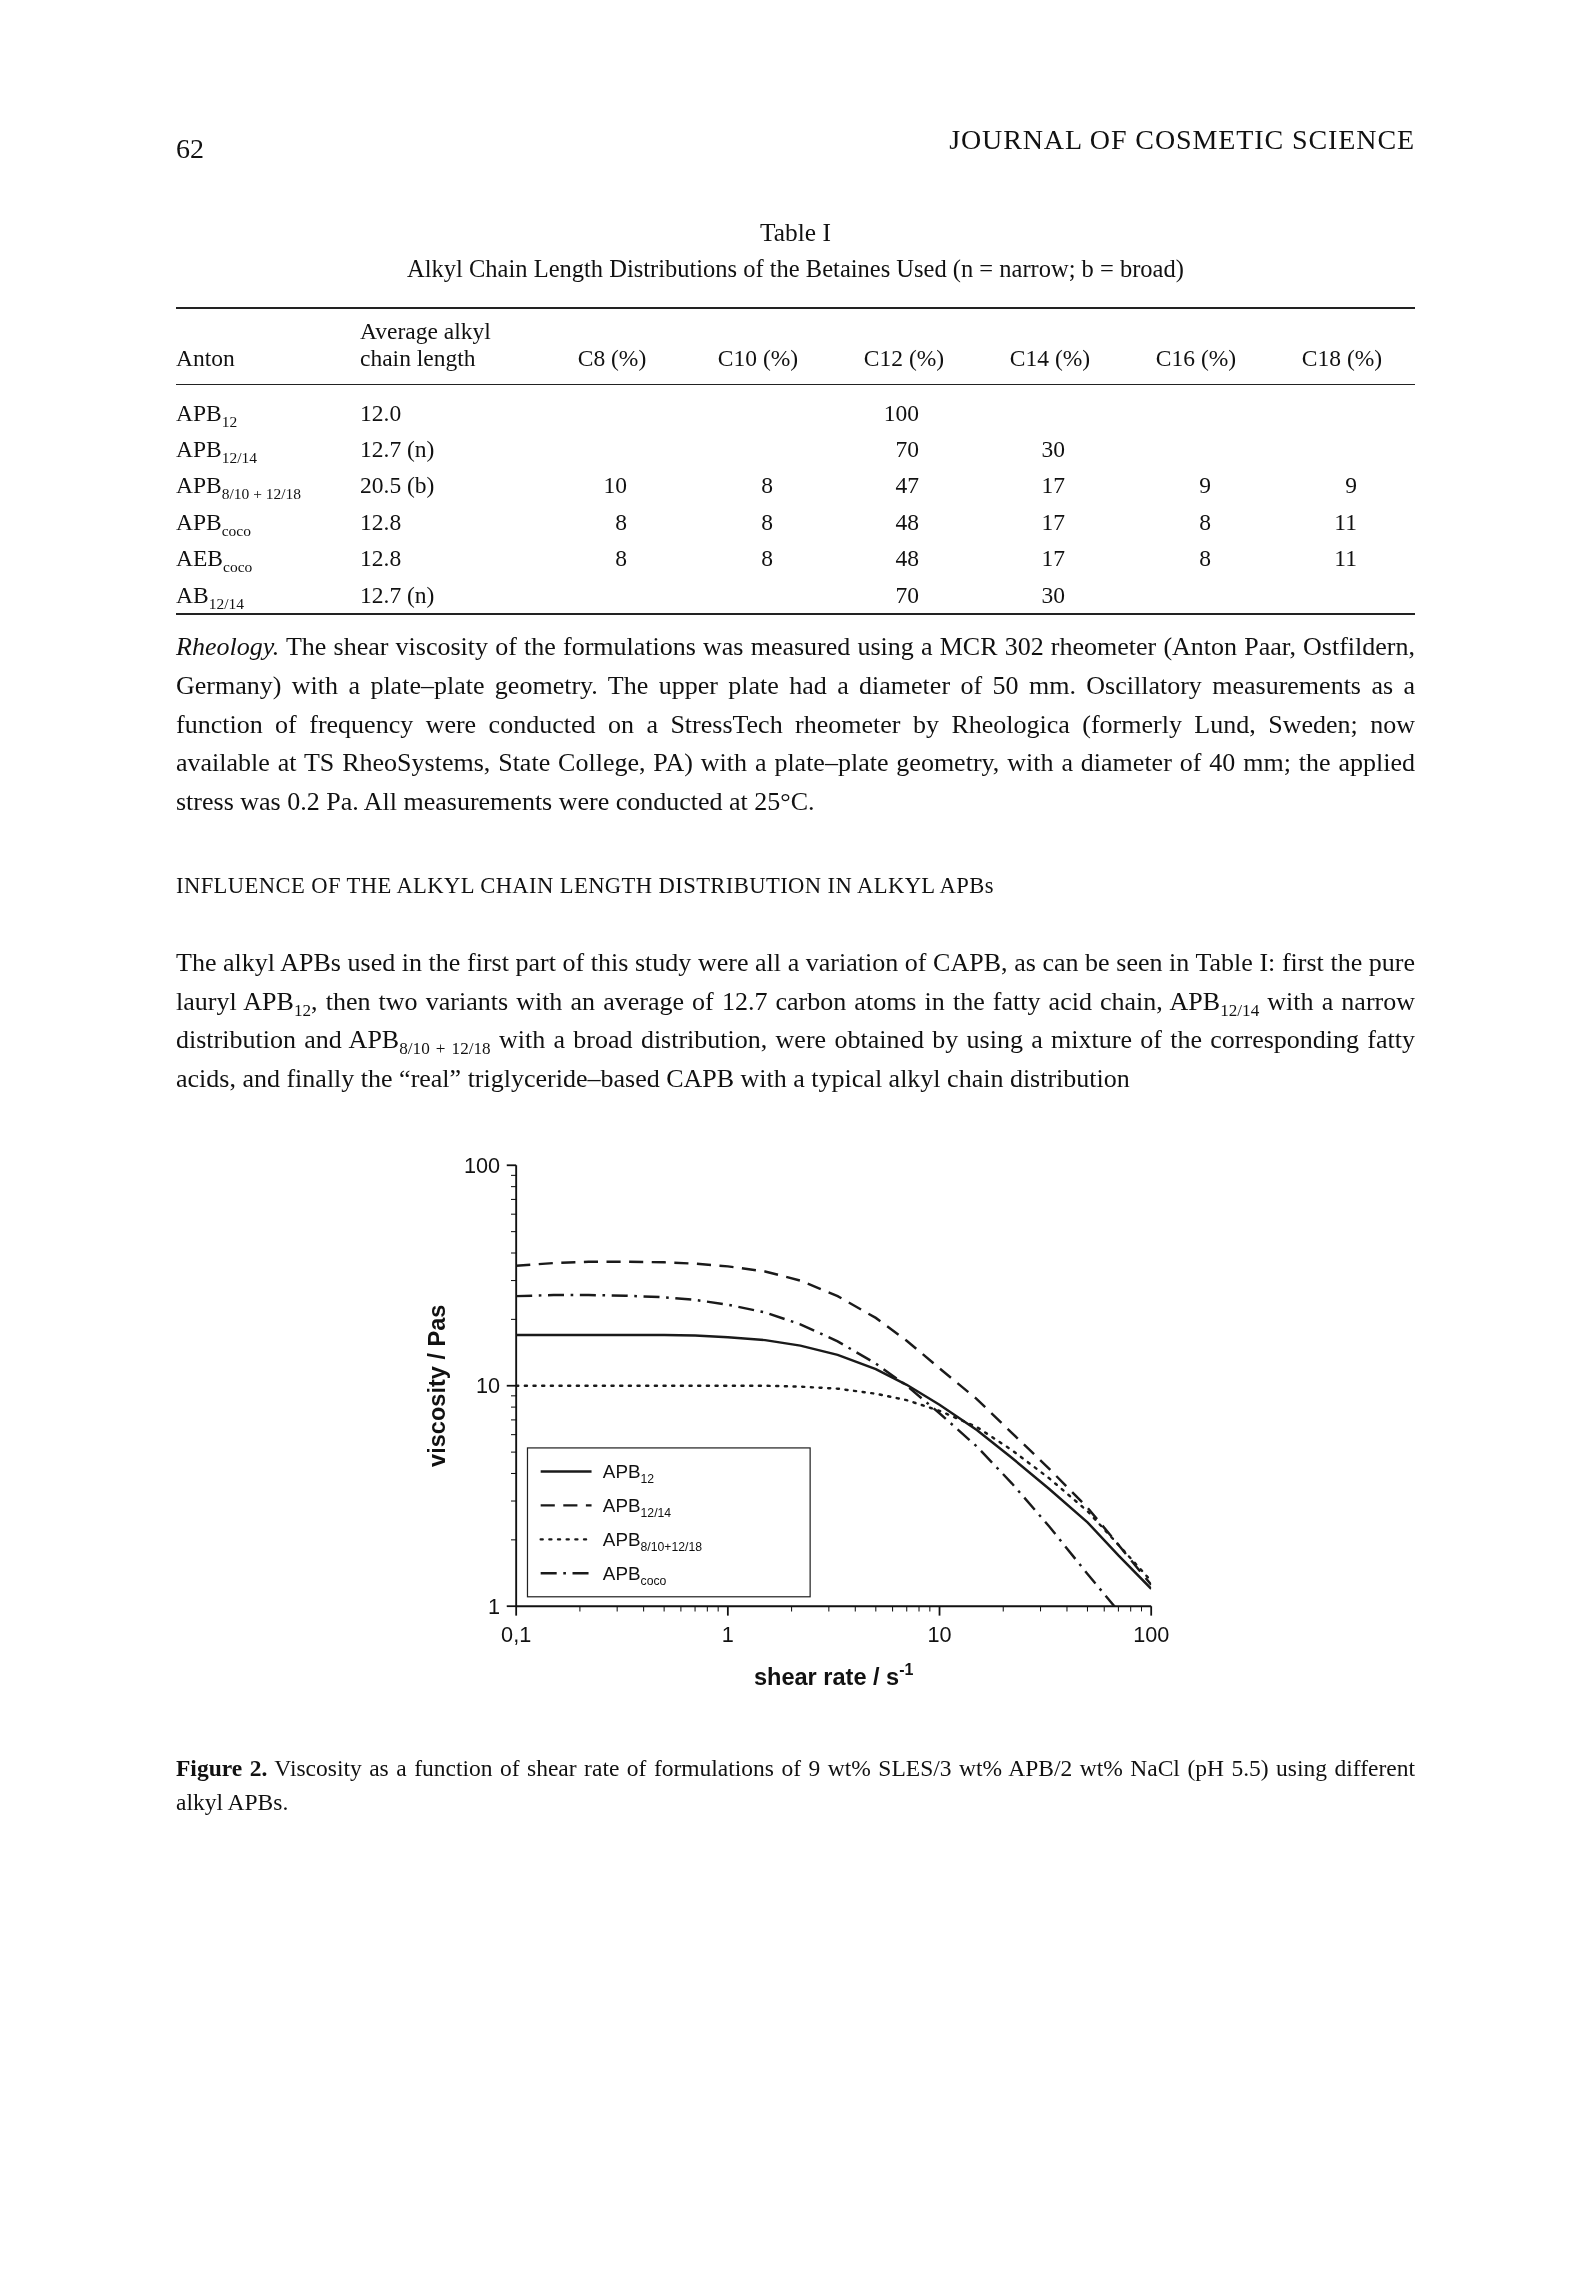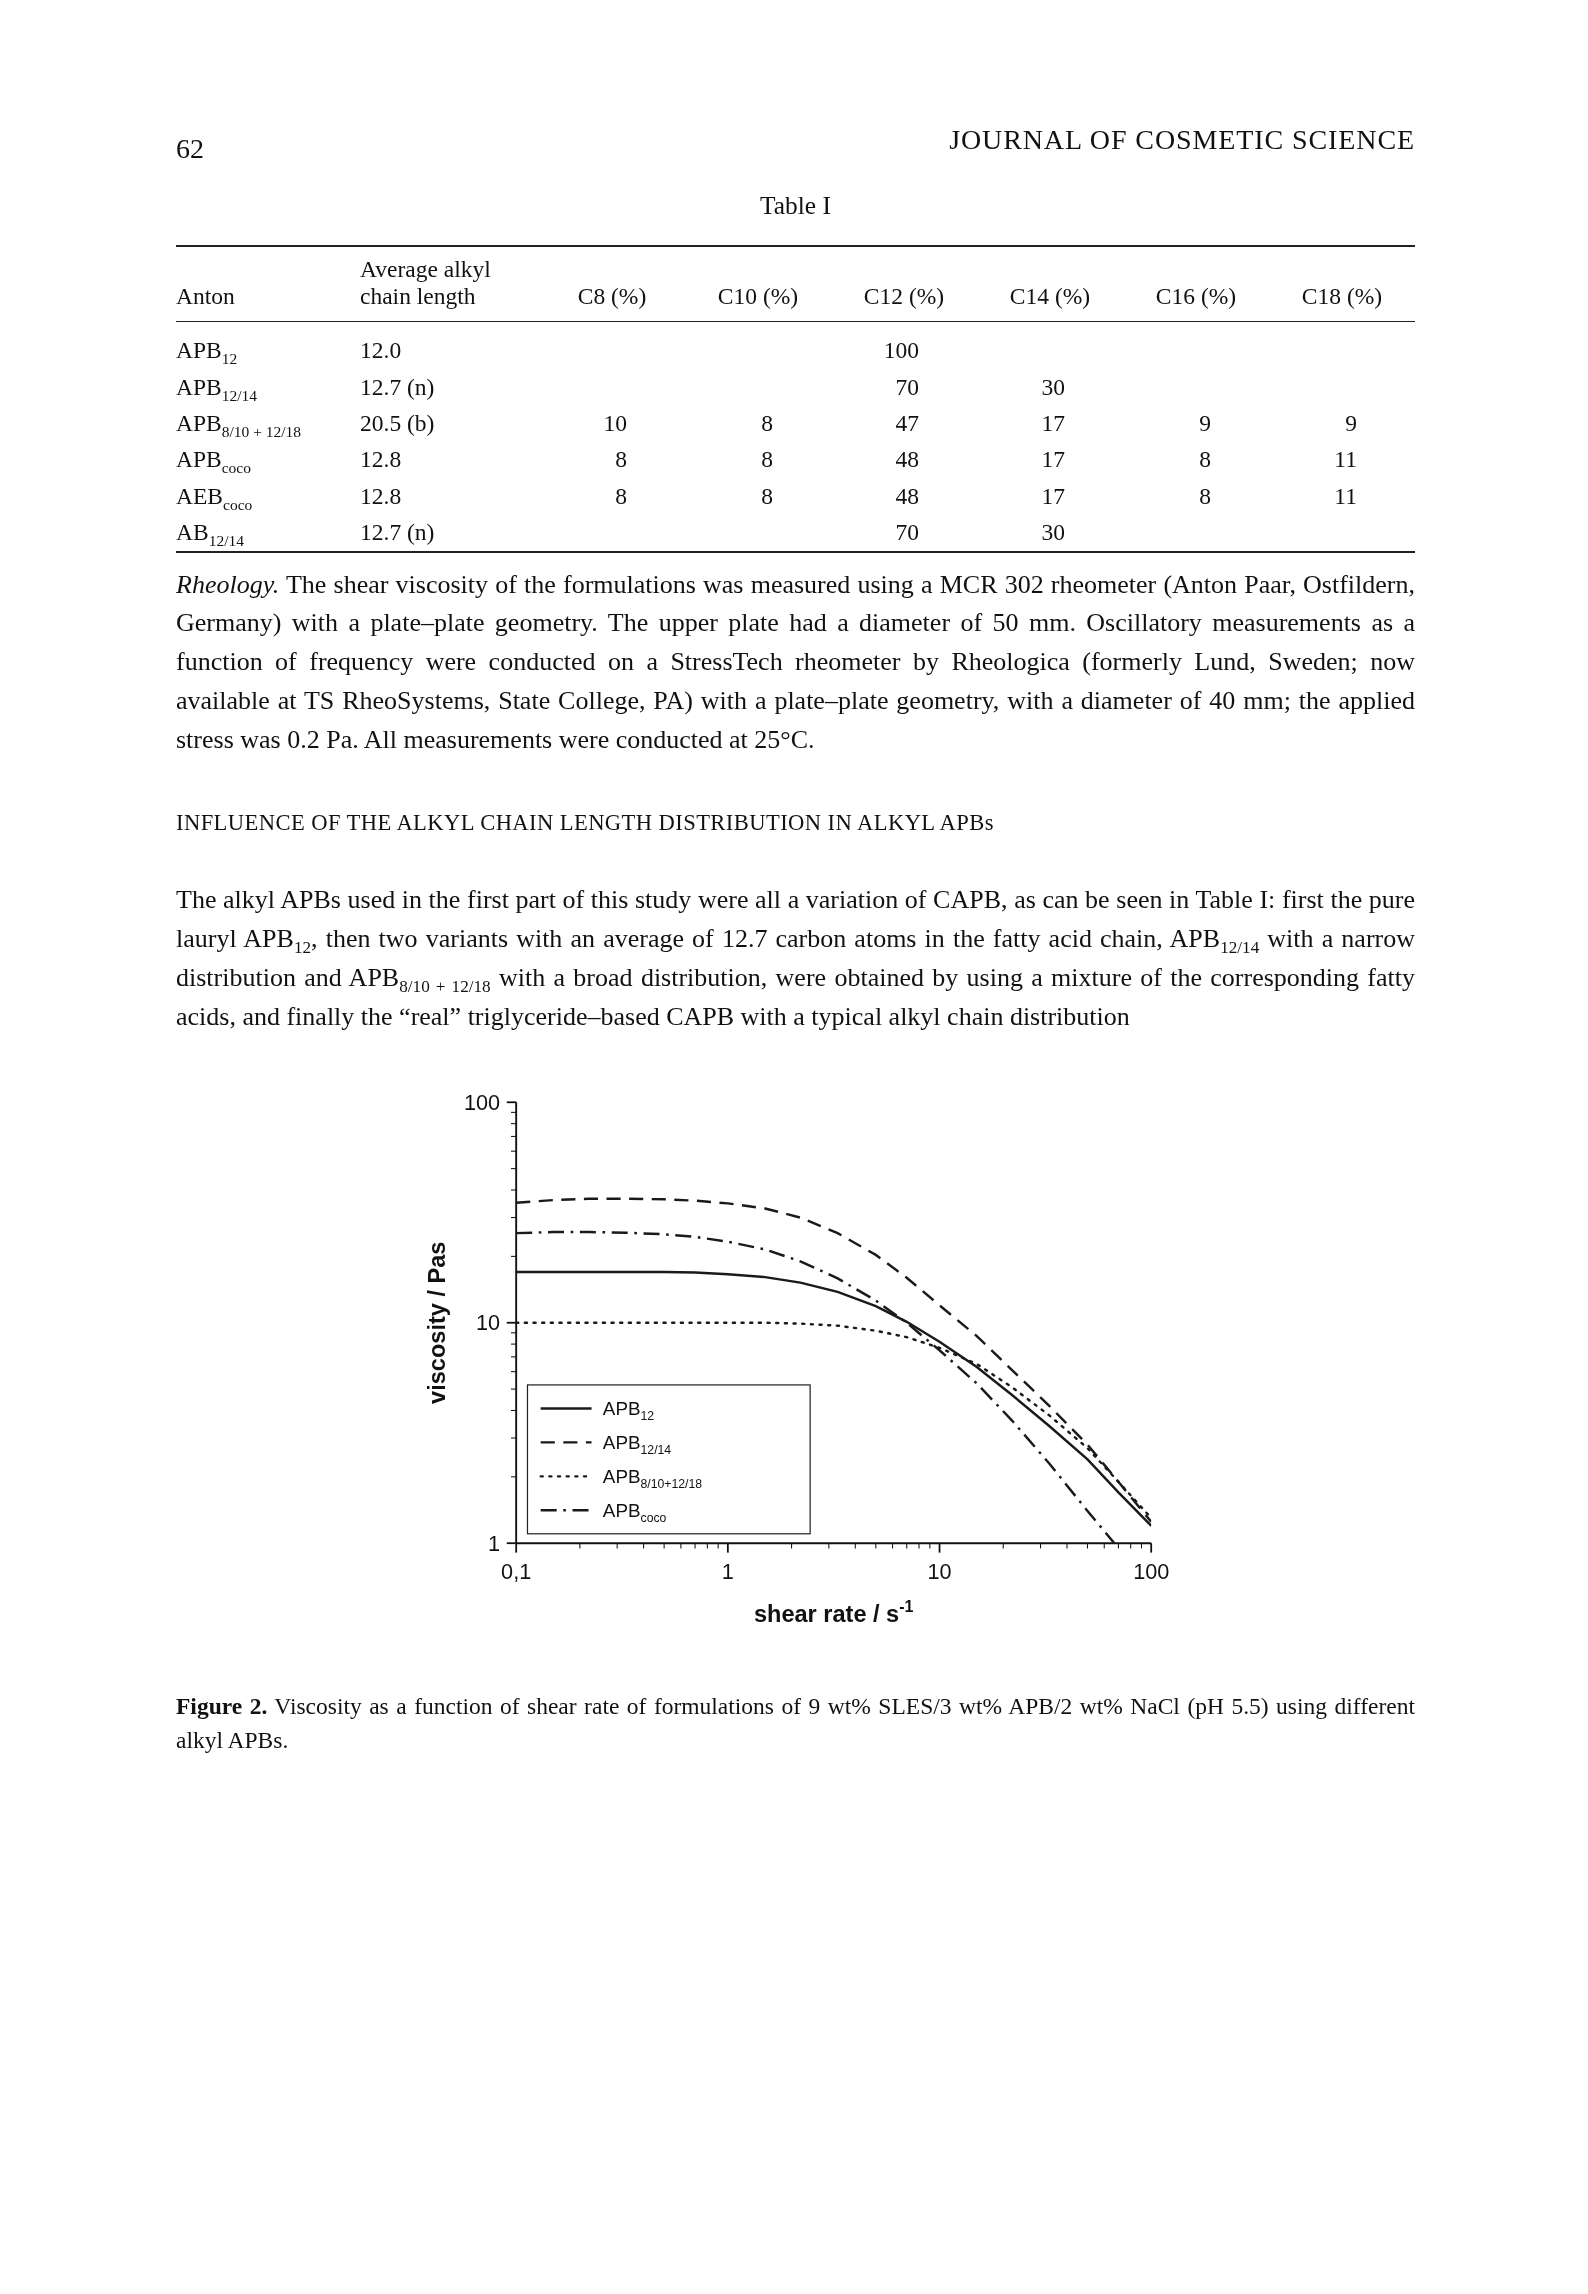--- a/index.html
+++ b/index.html
@@ -21,21 +21,21 @@
   }
   .pageno{
     position:absolute;left:0;bottom:0;
     font-size:28px;
   }
   .jtitle{
     display:block;text-align:right;
     font-size:28px;letter-spacing:0.9px;
   }
   
-  .table-block{margin-top:26px;}
+  .table-block{margin-top:53px;}
   .tbl-title{text-align:center;font-size:25.4px;}
   .tbl-sub{text-align:center;font-size:24.5px;margin-top:7.5px;}
   table{
     border-collapse:collapse;width:100%;
     margin-top:24.5px;font-size:23.5px;
     border-bottom:2.8px solid #222;
   }
   thead th{
     border-top:2.8px solid #222;
     border-bottom:1.9px solid #222;
@@ -83,20 +83,21 @@
 <div class="page">
   <div class="content">
 
     <div class="page-header">
       <span class="pageno">62</span>
       <span class="jtitle">JOURNAL OF COSMETIC SCIENCE</span>
     </div>
 
     <div class="table-block">
       <div class="tbl-title">Table I</div>
+      <div class="tbl-sub">Alkyl Chain Length Distributions of the Betaines Used (n = narrow; b = broad)</div>
       <table>
         <thead>
             <tr>
               <th class="col-name">Anton</th>
               <th class="col-avg">Average alkyl
 chain length</th>
               <th class="col-num">C8 (%)</th>
               <th class="col-num">C10 (%)</th>
               <th class="col-num">C12 (%)</th>
               <th class="col-num">C14 (%)</th>

